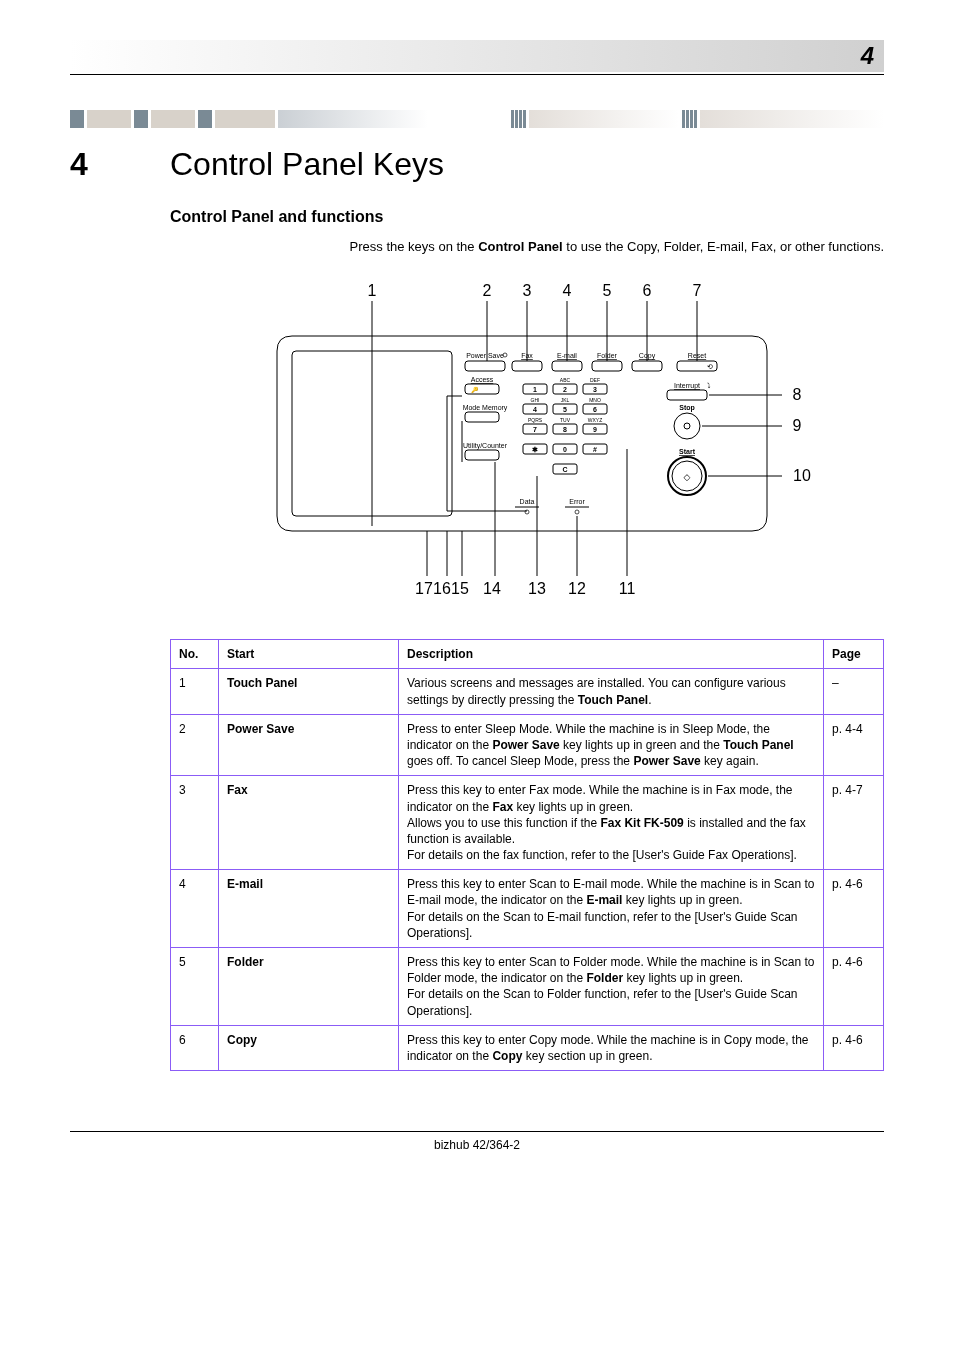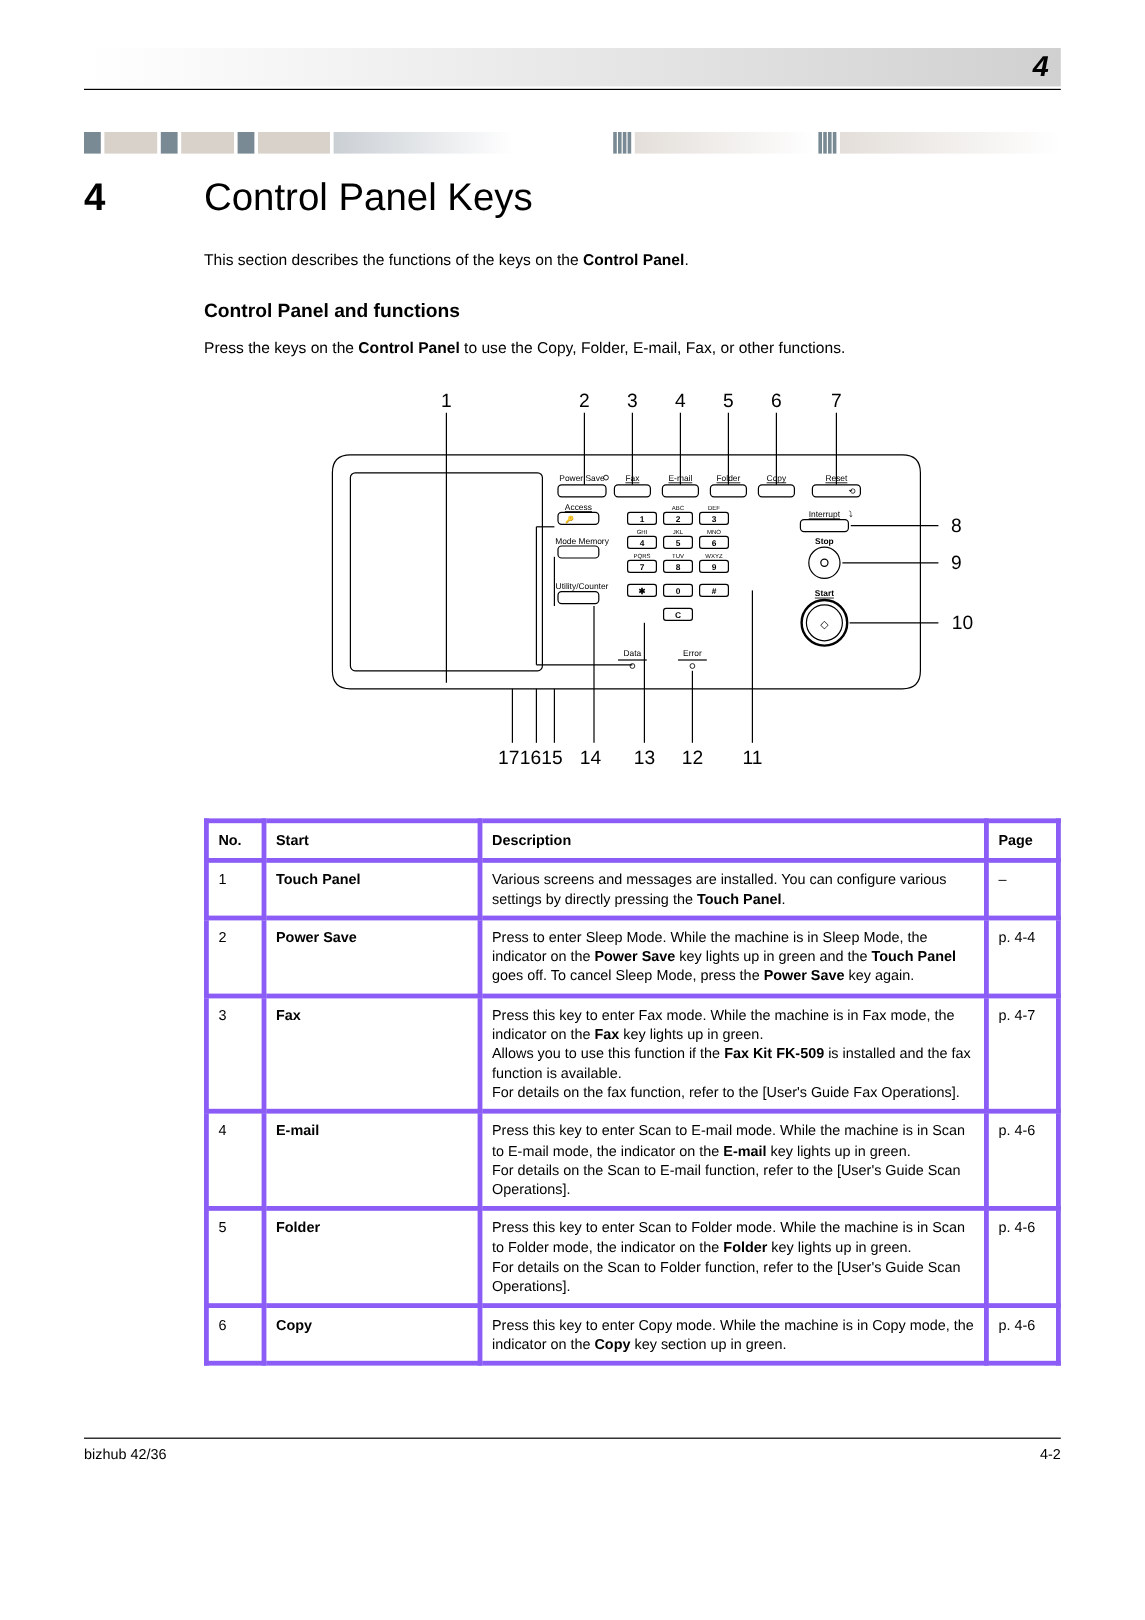--- a/index.html
+++ b/index.html
@@ -62,48 +62,49 @@
       line-height: 1.4;
     }
     .section-title {
       font-size: 16px;
       font-weight: bold;
       margin-bottom: 12px;
     }
     .section-desc {
       margin-bottom: 20px;
       line-height: 1.4;
+      text-align: right;
     }
     .diagram-area {
       text-align: center;
       margin-bottom: 30px;
     }
     .diagram-area svg { display: inline-block; }
     table.keytable {
       border-collapse: collapse;
       width: 100%;
       font-size: 12px;
     }
     table.keytable th, table.keytable td {
-      border: 4px solid #8b5cf6;
+      border: 1px solid #8b5cf6;
       padding: 6px 8px;
       vertical-align: top;
       text-align: left;
       line-height: 1.35;
     }
     table.keytable th {
       font-weight: bold;
       background: #fff;
     }
     .col-no { width: 48px; }
     .col-name { width: 180px; }
     .col-page { width: 60px; }
     .footer {
       display: flex;
-      justify-content: space-between;
+      justify-content: center;
       font-size: 12px;
       border-top: 1px solid #000;
       padding-top: 6px;
       margin-top: 60px;
     }
     .diag-label {
       font-size: 16px;
       fill: #000;
     }
     .panel-label {
@@ -149,23 +150,20 @@
   <div class="decor-seg seg-dark" style="width:3px"></div>
   <div class="decor-seg seg-grad2" style="flex:1;margin-right:0"></div>
 </div>
 
 <div class="chapter-title">
   <div class="chapter-num">4</div>
   <div class="chapter-text">Control Panel Keys</div>
 </div>
 
 <div class="body-indent">
-  <p class="intro">
-    <span>This section describes the functions of the keys on the </span><b>Control Panel</b><span>.</span>
-  </p>
 
   <h2 class="section-title">Control Panel and functions</h2>
 
   <p class="section-desc">
     <span>Press the keys on the </span><b>Control Panel</b><span> to use the Copy, Folder, E-mail, Fax, or other functions.</span>
   </p>
 
   <div class="diagram-area">
     <svg width="600" height="330" viewBox="0 0 600 330">
 

